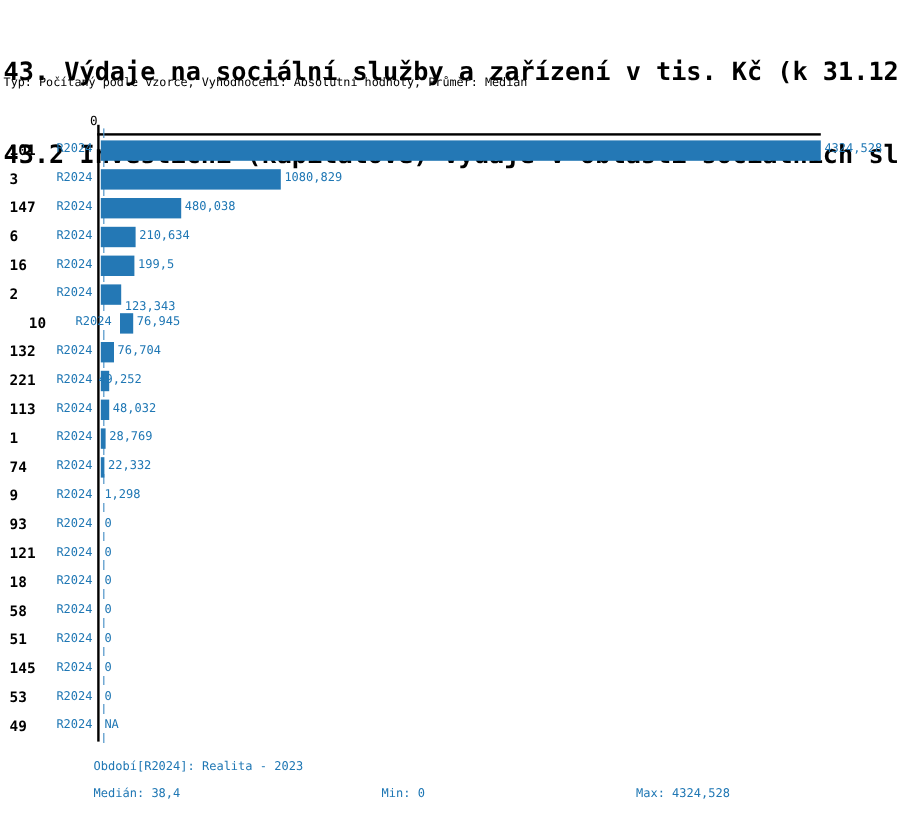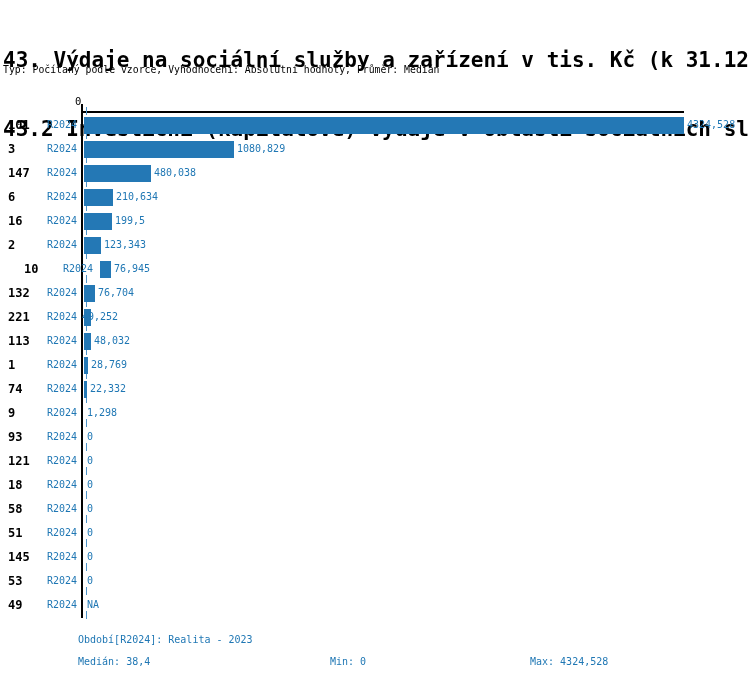--- a/index.html
+++ b/index.html
@@ -22,21 +22,21 @@
           font-size:12px;font-weight:bold;color:#000;}
   .row-period{position:absolute;left:47px;top:0;height:24px;line-height:24px;
           font-size:10px;color:var(--blue);}
   .bar{position:absolute;left:84px;top:4px;height:17px;background:var(--bar);}
   .row-value{position:absolute;top:0;height:24px;line-height:24px;
           font-size:10px;color:var(--blue);white-space:pre;}
   
   .footer{position:absolute;left:0;top:0;width:750px;font-size:10px;color:var(--blue);}
   .f-period{position:absolute;left:78px;top:634px;white-space:pre;}
   .f-median{position:absolute;left:78px;top:656px;white-space:pre;}
-  .f-min{position:absolute;left:330px;top:656px;white-space:pre;}
+  .f-min{position:absolute;left:318px;top:656px;white-space:pre;}
   .f-max{position:absolute;left:530px;top:656px;white-space:pre;}
 </style>
 </head>
 <body>
 
 <div class="titles">
   <div>43. Výdaje na sociální služby a zařízení v tis. Kč (k 31.12. sledovaného roku)</div>
   <div>43.2 Investiční (kapitálové) výdaje v oblasti sociálních služeb celkem v Kč na ob</div>
 </div>
 <div class="subtitle">Typ: Počítaný podle vzorce, Vyhodnocení: Absolutní hodnoty, Průměr: Medián</div>
@@ -74,21 +74,21 @@
       <div class="crow" style="top: 96px;">
         <span class="row-id">16</span>
         <span class="row-period">R2024</span>
         <div class="bar" style="width: 27.7px;"></div>
         <span class="row-value" style="left: 115px;">199,5</span>
       </div>
       <div class="crow" style="top: 120px;">
         <span class="row-id">2</span>
         <span class="row-period">R2024</span>
         <div class="bar" style="width: 17.1px;"></div>
-        <span class="row-value" style="left: 104px;">123,343</span>
+        <span class="row-value" style="left: 104px; margin-top: 11px;">123,343</span>
       </div>
       <div class="crow" style="top: 144px; margin-left: 16px;">
         <span class="row-id">10</span>
         <span class="row-period">R2024</span>
         <div class="bar" style="width: 10.7px;"></div>
         <span class="row-value" style="left: 98px;">76,945</span>
       </div>
       <div class="crow" style="top: 168px;">
         <span class="row-id">132</span>
         <span class="row-period">R2024</span>

